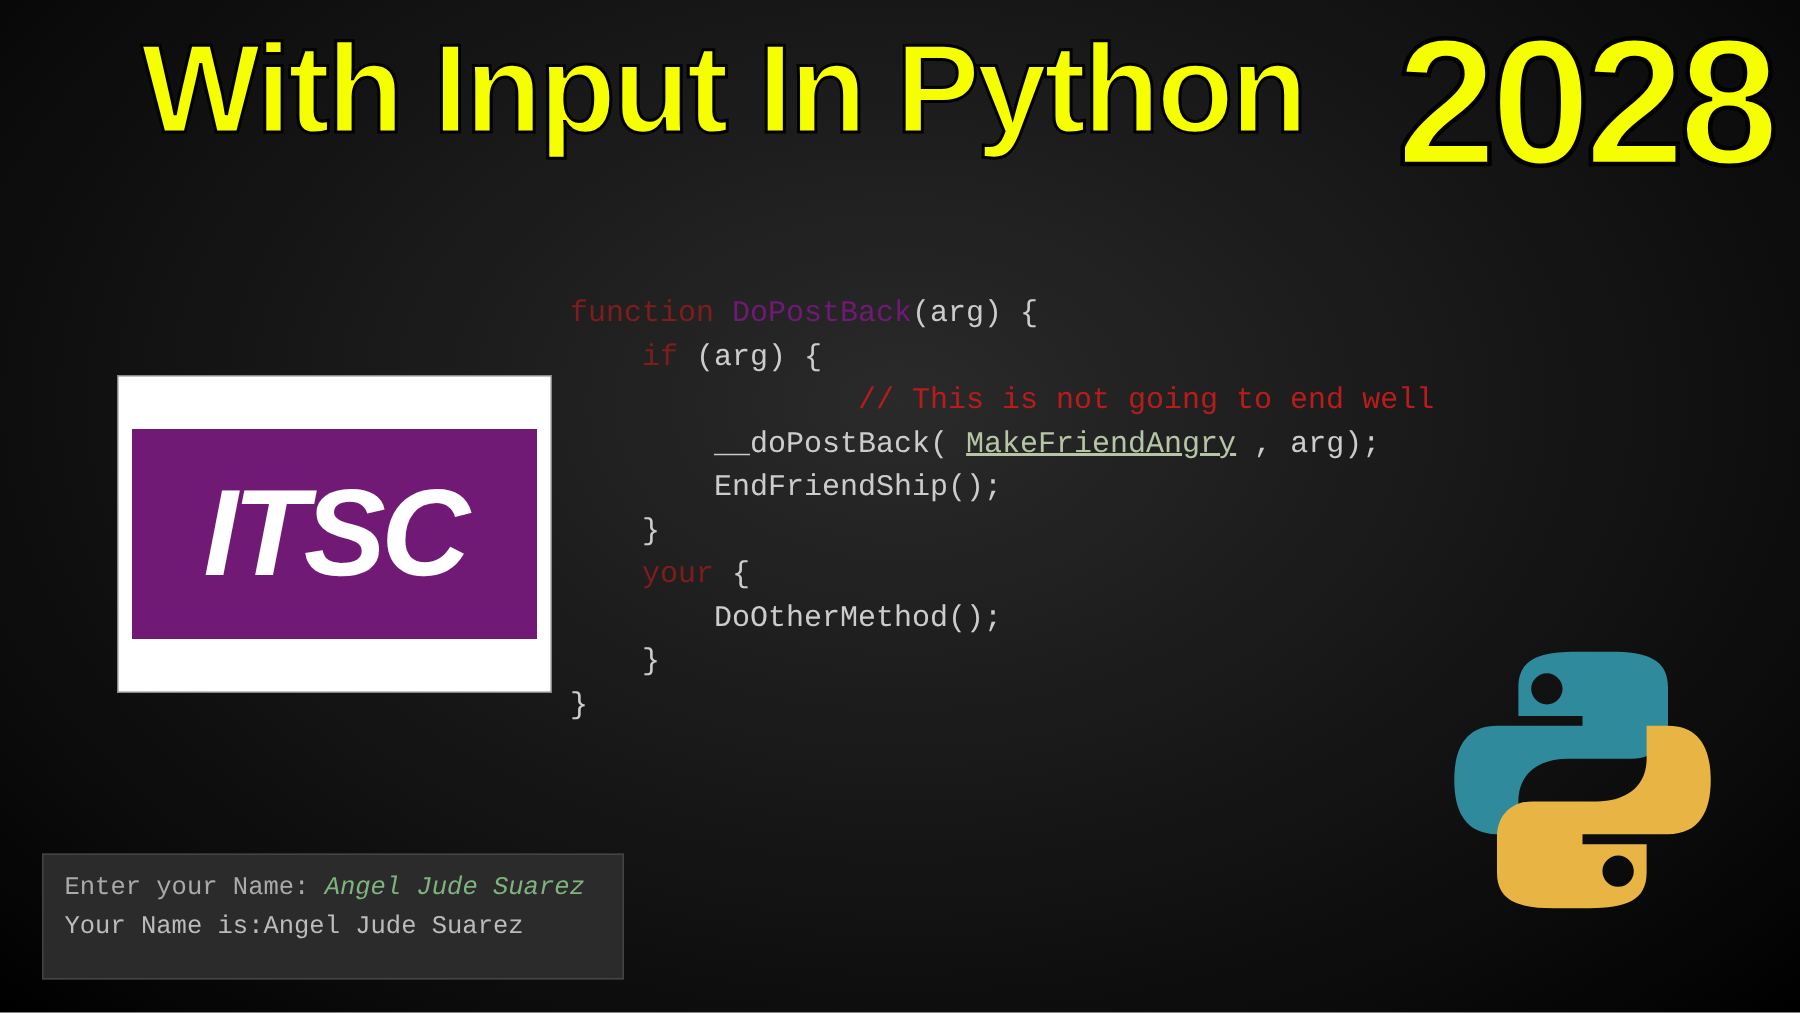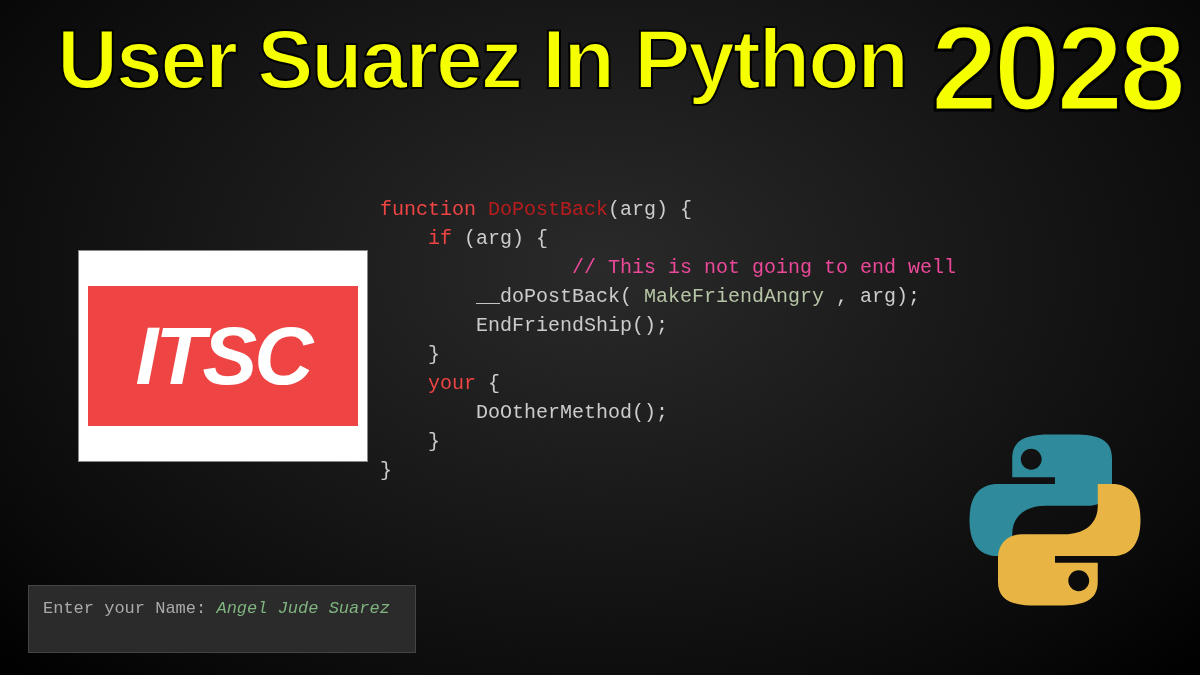--- a/index.html
+++ b/index.html
@@ -47,21 +47,21 @@
       height: 212px;
       background: #fff;
       border: 1px solid #888;
       display: flex;
       align-items: center;
       justify-content: center;
     }
     .logo-inner {
       width: 270px;
       height: 140px;
-      background: #ef4444;
+      background: #701a75;
       display: flex;
       align-items: center;
       justify-content: center;
     }
     .logo-text {
       color: #fff;
       font-family: Arial, sans-serif;
       font-weight: 900;
       font-size: 82px;
       letter-spacing: -3px;
@@ -70,30 +70,30 @@
     .code-block {
       position: absolute;
       top: 195px;
       left: 380px;
       font-family: 'Courier New', monospace;
       font-size: 20px;
       line-height: 1.45;
       color: #ccc;
       white-space: pre;
     }
-    .kw { color: #ef4444; }
-    .fn { color: #b91c1c; }
-    .cm { color: #ec4899; }
-    .str { color: #b5c5a5; }
+    .kw { color: #7f1d1d; }
+    .fn { color: #701a75; }
+    .cm { color: #b91c1c; }
+    .str { color: #b5c5a5; text-decoration: underline; }
     .terminal {
       position: absolute;
       bottom: 22px;
       left: 28px;
       width: 388px;
-      height: 68px;
+      height: 84px;
       background: #2b2b2b;
       border: 1px solid #444;
       padding: 10px 14px;
       font-family: 'Courier New', monospace;
       font-size: 17px;
       line-height: 1.5;
     }
     .term-prompt { color: #aaa; }
     .term-input { color: #7fb37f; font-style: italic; }
     .term-output { color: #bbb; }
@@ -102,21 +102,21 @@
       bottom: 60px;
       right: 50px;
       width: 190px;
       height: 190px;
     }
   </style>
 </head>
 <body>
 
 <div class="title-block">
-  <div class="title-line">User Suarez In Python</div>
+  <div class="title-line">With Input In Python</div>
 </div>
 
 <div class="year">2028</div>
 
 <div class="logo-box">
   <div class="logo-inner">
     <span class="logo-text">ITSC</span>
   </div>
 </div>
 
@@ -128,20 +128,21 @@
     }
     <span class="kw">your</span> {
         DoOtherMethod();
     }
 }</div>
 
 <div class="terminal">
   <div>
     <span class="term-prompt">Enter your Name: </span><span class="term-input">Angel Jude Suarez</span>
   </div>
+  <div class="term-output">Your Name is:Angel Jude Suarez</div>
 </div>
 
 <div class="python-logo">
   <svg viewBox="0 0 200 200" width="190" height="190">
     <path fill="#2f8a9c" d="M 95 10 C 70 10 55 15 55 35 L 55 55 L 100 55 L 100 62 L 40 62 C 18 62 10 78 10 100 C 10 122 18 138 40 138 L 55 138 L 55 115 C 55 95 70 85 90 85 L 135 85 C 150 85 160 75 160 60 L 160 35 C 160 15 145 10 120 10 Z M 75 25 C 81 25 86 30 86 36 C 86 42 81 47 75 47 C 69 47 64 42 64 36 C 64 30 69 25 75 25 Z"></path>
     <path fill="#e8b545" d="M 105 190 C 130 190 145 185 145 165 L 145 145 L 100 145 L 100 138 L 160 138 C 182 138 190 122 190 100 C 190 78 182 62 160 62 L 145 62 L 145 85 C 145 105 130 115 110 115 L 65 115 C 50 115 40 125 40 140 L 40 165 C 40 185 55 190 80 190 Z M 125 175 C 119 175 114 170 114 164 C 114 158 119 153 125 153 C 131 153 136 158 136 164 C 136 170 131 175 125 175 Z"></path>
   </svg>
 </div>
 
 </body></html>

